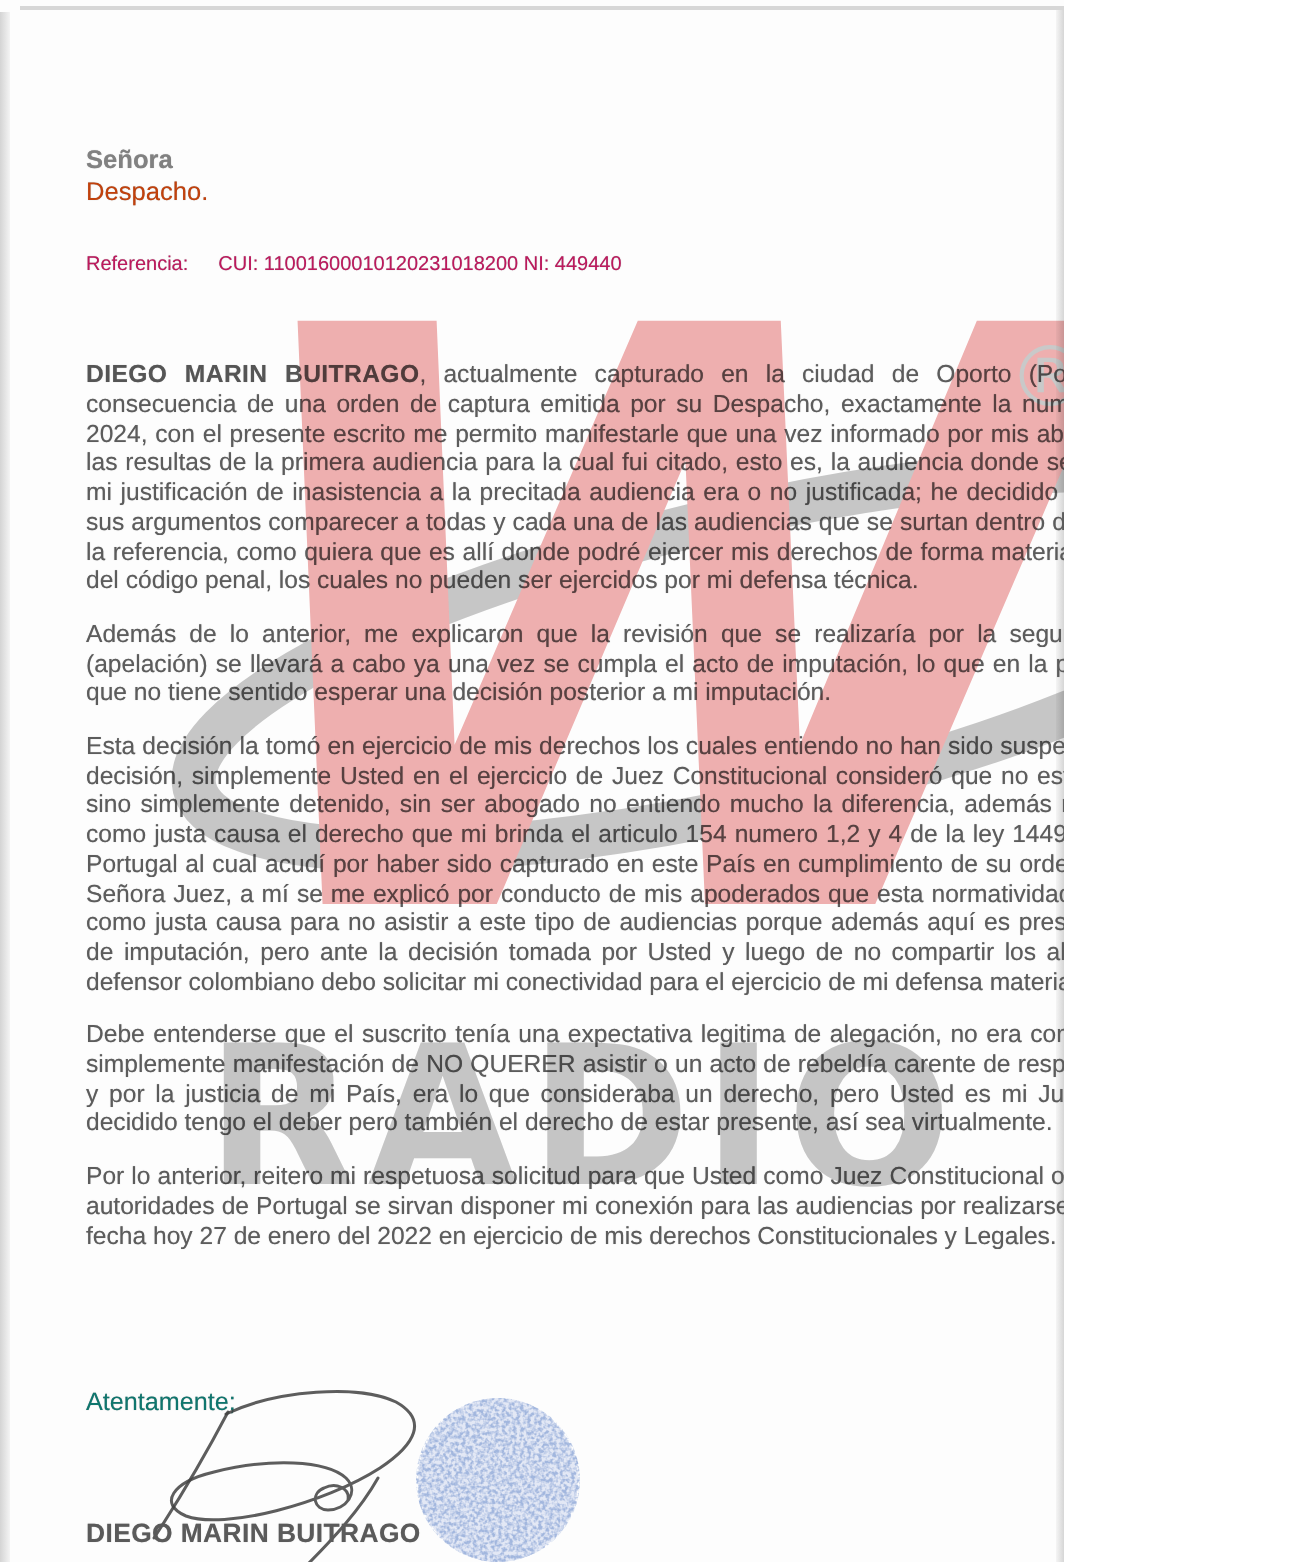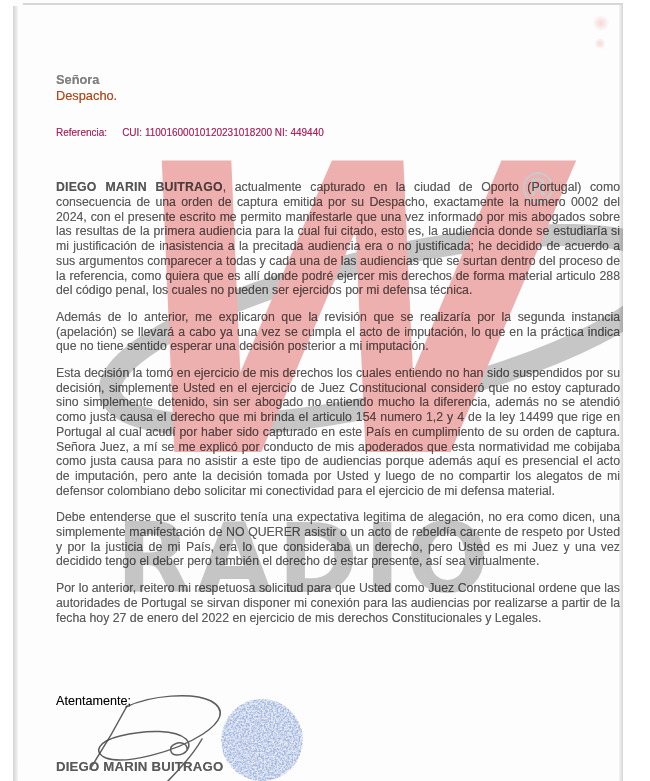--- a/index.html
+++ b/index.html
@@ -1,20 +1,19 @@
 <!DOCTYPE html>
 <html><head>
 <meta charset="utf-8">
 <style>
   html,body { margin:0; padding:0; background:#ffffff; }
   .page {
-    position:relative; width:610px; height:781px;
+    position:relative; width:532px; height:781px;
     background:#fdfdfd; overflow:hidden;
     font-family:"Liberation Sans","DejaVu Sans",sans-serif;
-    margin-left:13px;
   }
   
   .edge-top { position:absolute; top:3px; left:10px; right:0; height:2px; background:#c9c9c9; opacity:.75; }
   .edge-left { position:absolute; top:6px; left:0; bottom:0; width:5px;
     background:linear-gradient(to right,#d4d4d4,#f4f4f4); }
   .edge-right { position:absolute; top:5px; right:0; bottom:0; width:4px;
     background:linear-gradient(to left,#d6d6d6,#f5f5f5); }
   .smudge { position:absolute; border-radius:50%; pointer-events:none;
     background:radial-gradient(circle,rgba(242,183,183,.55),rgba(242,183,183,0) 70%); }
   .smudge.s1 { left:579px; top:15px; width:18px; height:16px; }
@@ -26,21 +25,21 @@
     text-shadow:0 0 .4px rgba(90,90,90,.55);
   }
   .recipient { margin-top:72px; font-size:12.8px; line-height:15.8px; }
   .r-bold { font-weight:bold; color:#818181; }
   .r-light { color:#c2410c; }
   .reference { margin-top:22px; color:#be185d; font-size:10px; }
   .ref-value { margin-left:15px; }
   .para { text-align:justify; margin:12px 0 0 0; }
   .para.first { margin-top:40px; }
   .para strong { color:#555555; letter-spacing:.2px; }
-  .closing { position:absolute; left:0; top:694px; font-size:12.6px; color:#000000; }
+  .closing { position:absolute; left:0; top:694px; font-size:12.6px; color:#0f766e; }
   .signer {
     position:absolute; left:0; top:760px; font-weight:bold;
     font-size:13.2px; letter-spacing:.2px; color:#5a5a5a;
   }
   .signature { position:absolute; left:17px; top:685px; width:160px; height:100px; }
   .fingerprint { position:absolute; left:163px; top:698px; width:88px; height:84px; }
 
   .watermark {
     position:absolute; left:0; top:0; width:650px; height:781px;
     mix-blend-mode:multiply; pointer-events:none;

